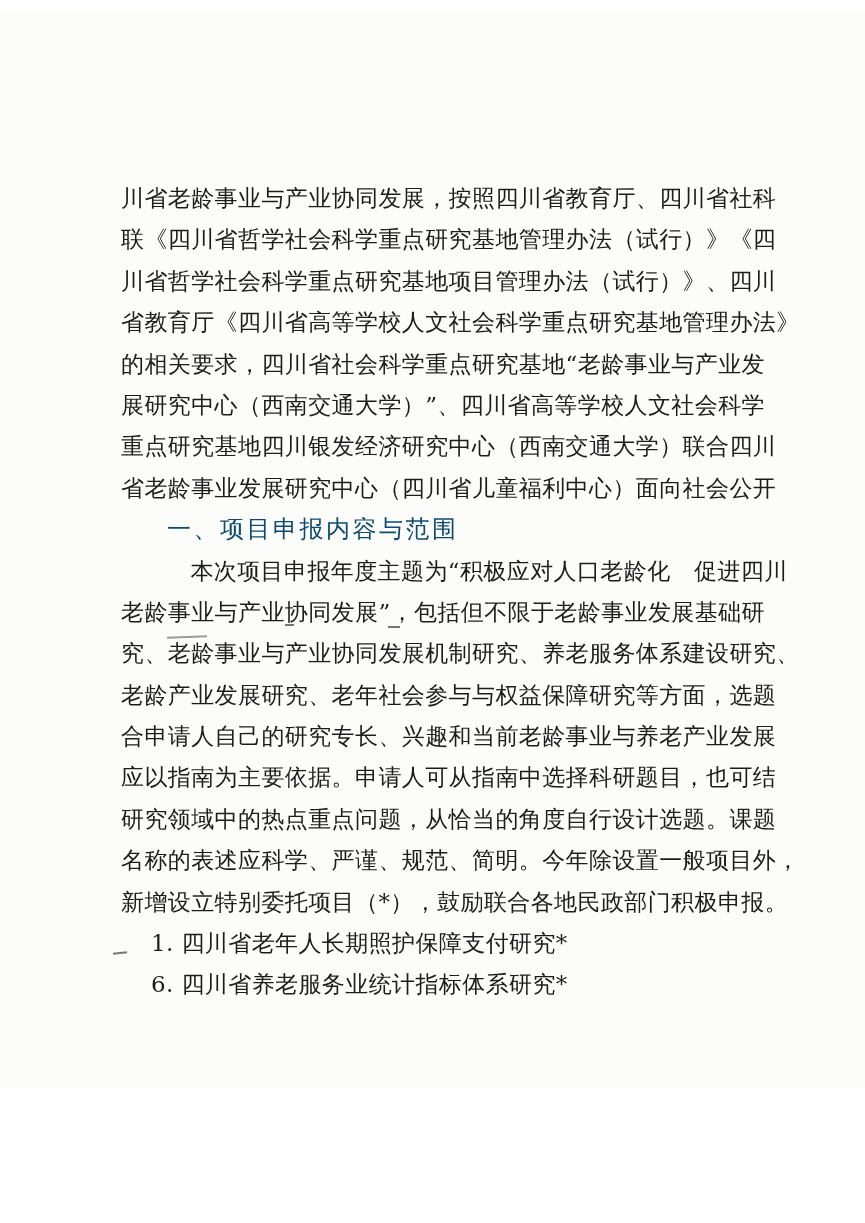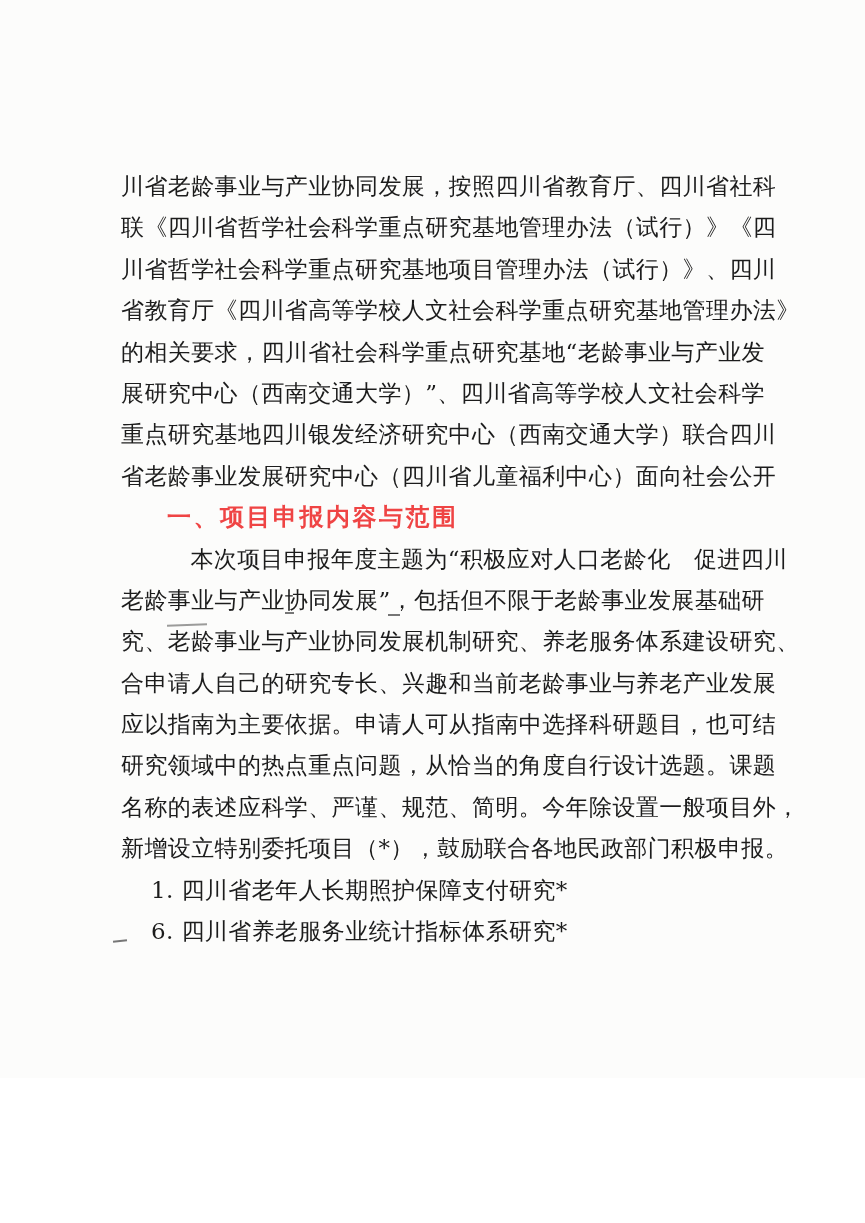--- a/index.html
+++ b/index.html
@@ -8,41 +8,42 @@
     background: #ffffff;
   }
   .page {
     position: relative;
     width: 865px;
     height: 1078px;
     background: #fcfcfb;
     overflow: hidden;
     font-family: "DejaVu Serif", "Liberation Serif", serif;
     color: #1c1c1c;
+    margin-top: 12px;
   }
   .text-block {
     position: absolute;
     left: 121px;
     top: 166px;
     width: 690px;
   }
   .line {
     height: 41.4px;
     line-height: 41.4px;
     font-size: 23px;
     letter-spacing: 0.4px;
     white-space: nowrap;
   }
   .line.heading {
     font-family: "DejaVu Sans", "Liberation Sans", sans-serif;
-    font-weight: bold;
+    font-weight: normal;
     font-size: 24px;
     letter-spacing: 2.5px;
     padding-left: 46px;
-    color: #ef4444;
+    color: #0c4a6e;
   }
   .line.indent {
     padding-left: 46px;
     text-align: center;
   }
   .line.list {
     padding-left: 30px;
   }
   .footer-page-number {
     position: absolute;
@@ -78,20 +79,21 @@
     <div class="line">川省哲学社会科学重点研究基地项目管理办法（试行）》、四川</div>
     <div class="line">省教育厅《四川省高等学校人文社会科学重点研究基地管理办法》</div>
     <div class="line">的相关要求，四川省社会科学重点研究基地“老龄事业与产业发</div>
     <div class="line">展研究中心（西南交通大学）”、四川省高等学校人文社会科学</div>
     <div class="line">重点研究基地四川银发经济研究中心（西南交通大学）联合四川</div>
     <div class="line">省老龄事业发展研究中心（四川省儿童福利中心）面向社会公开</div>
     <div class="line heading">一、项目申报内容与范围</div>
     <div class="line indent">本次项目申报年度主题为“积极应对人口老龄化　促进四川</div>
     <div class="line">老龄事业与产业协同发展”，包括但不限于老龄事业发展基础研</div>
     <div class="line">究、老龄事业与产业协同发展机制研究、养老服务体系建设研究、</div>
+    <div class="line">老龄产业发展研究、老年社会参与与权益保障研究等方面，选题</div>
     <div class="line">合申请人自己的研究专长、兴趣和当前老龄事业与养老产业发展</div>
     <div class="line">应以指南为主要依据。申请人可从指南中选择科研题目，也可结</div>
     <div class="line">研究领域中的热点重点问题，从恰当的角度自行设计选题。课题</div>
     <div class="line">名称的表述应科学、严谨、规范、简明。今年除设置一般项目外，</div>
     <div class="line">新增设立特别委托项目（*），鼓励联合各地民政部门积极申报。</div>
     <div class="line list">1. 四川省老年人长期照护保障支付研究*</div>
     <div class="line list">6. 四川省养老服务业统计指标体系研究*</div>
   </div>
 
   <div class="footer-page-number">— 2 —</div>

